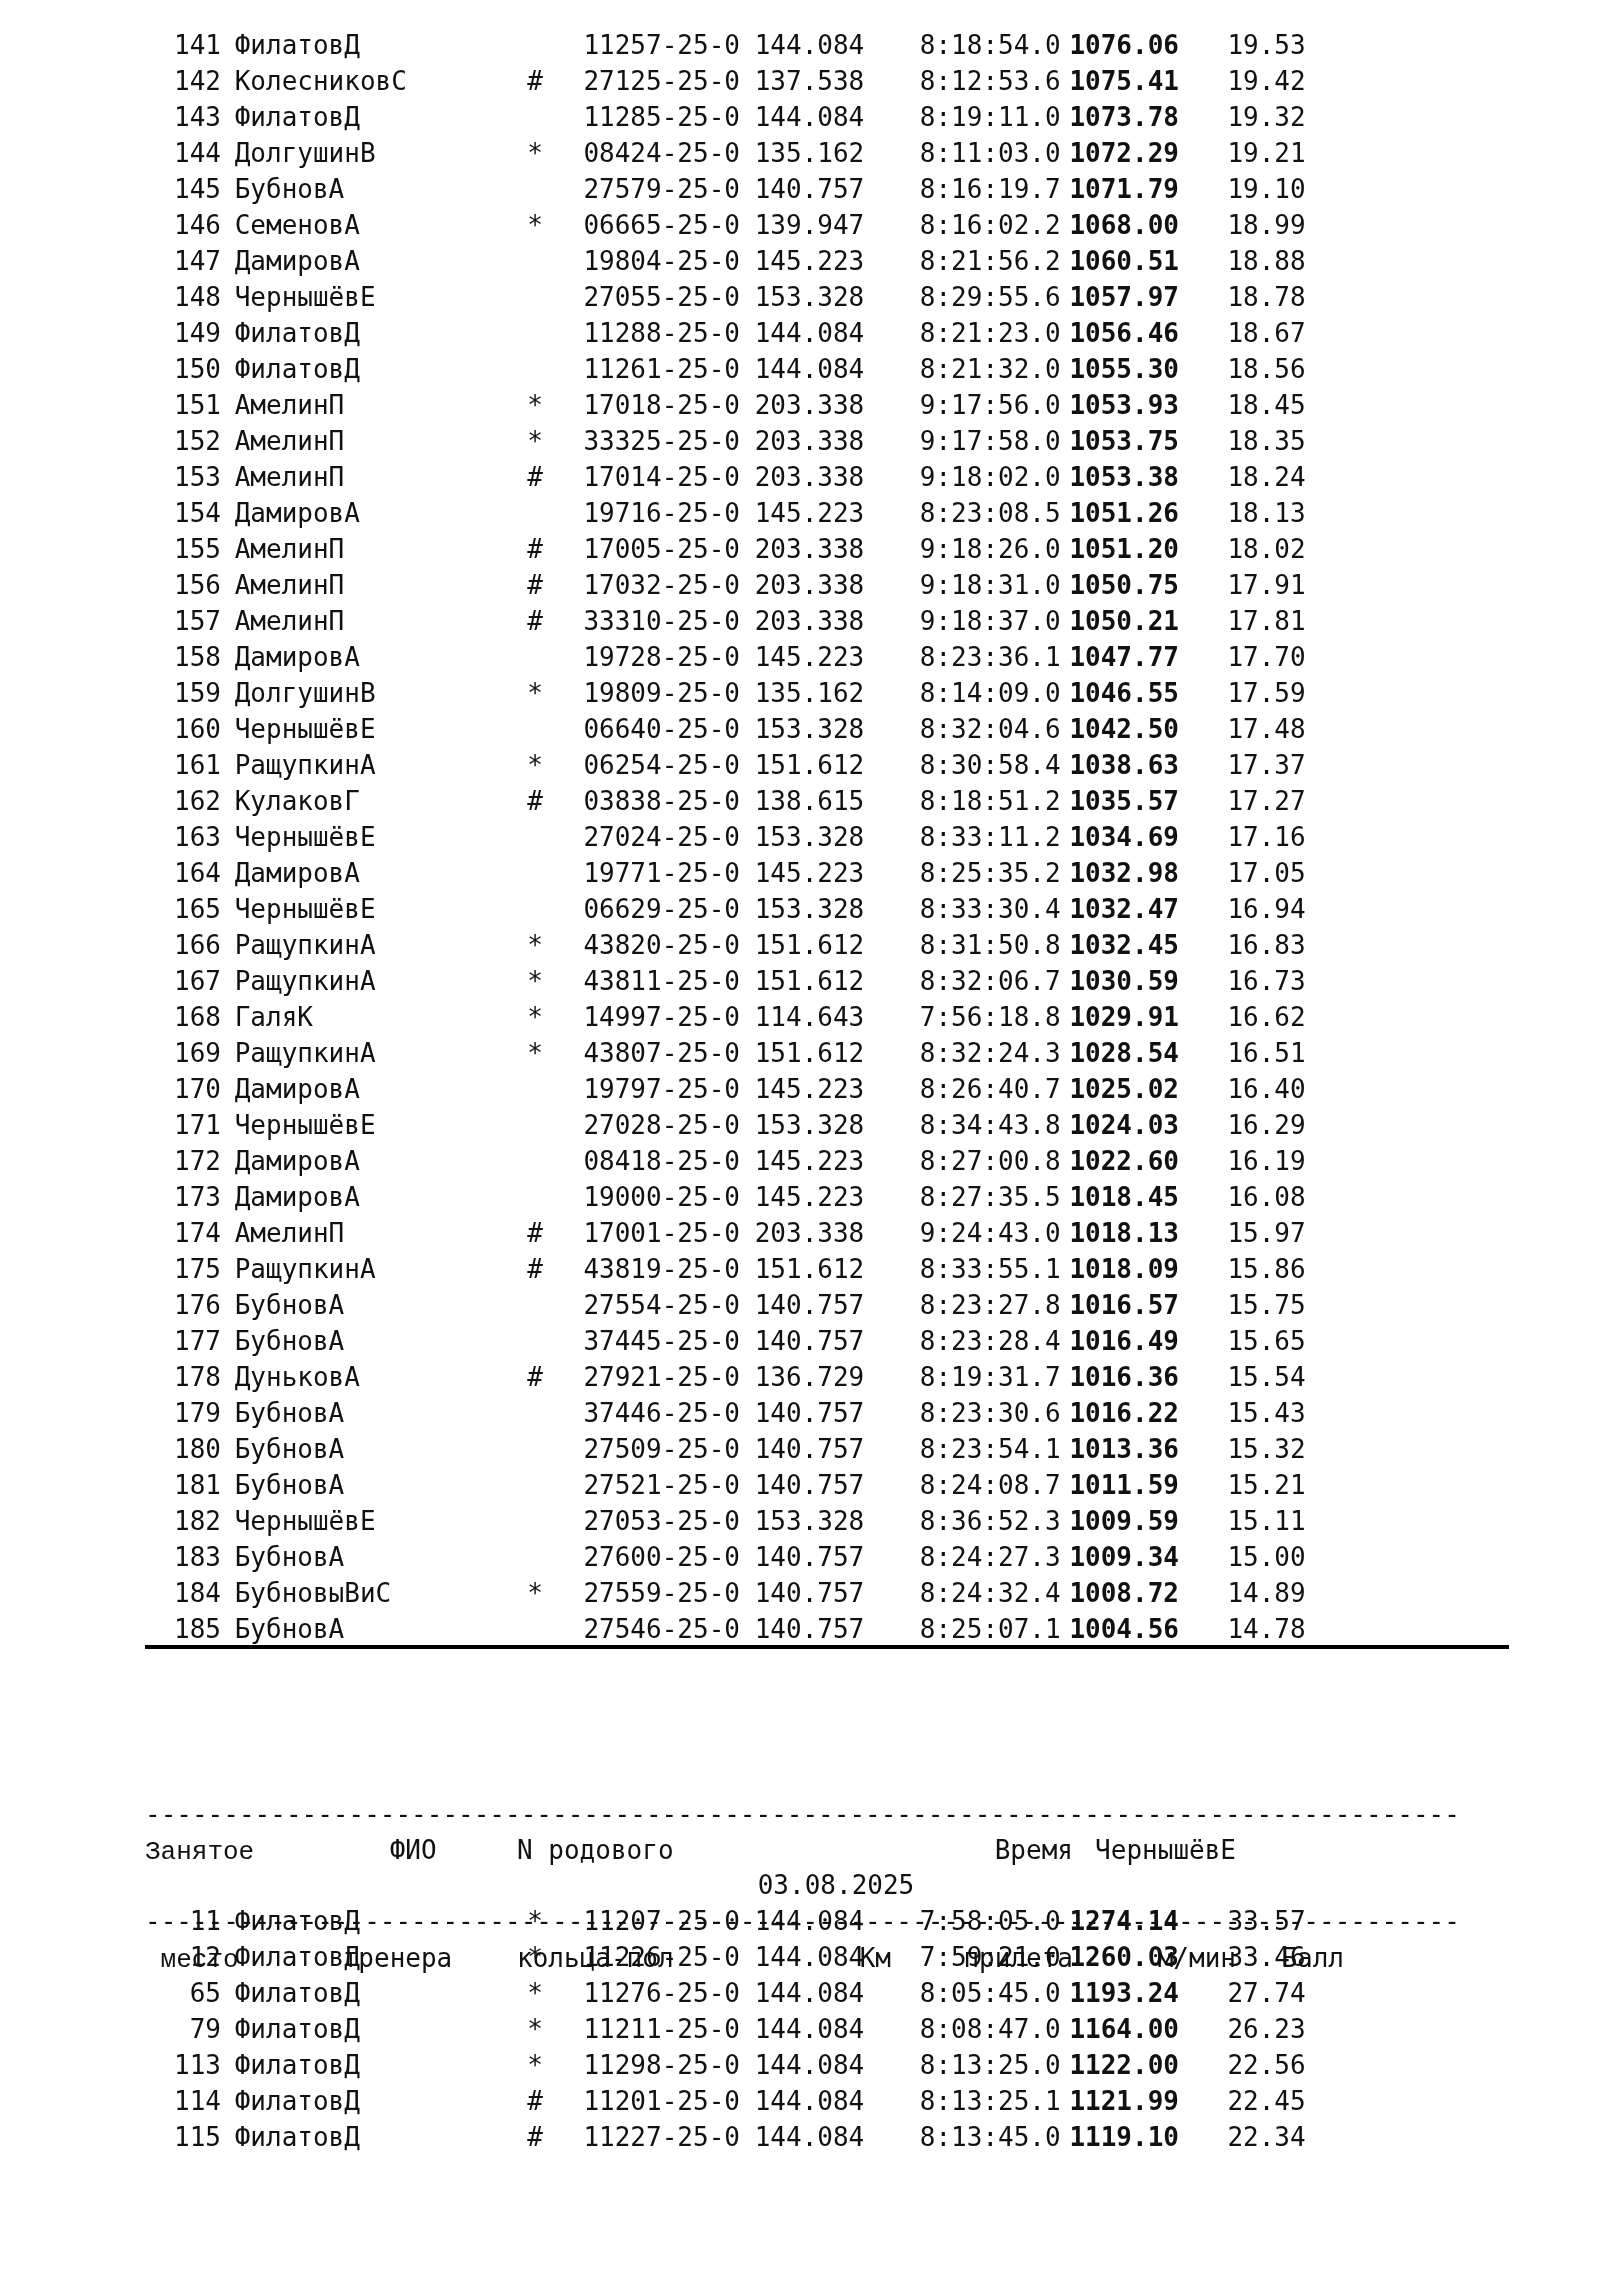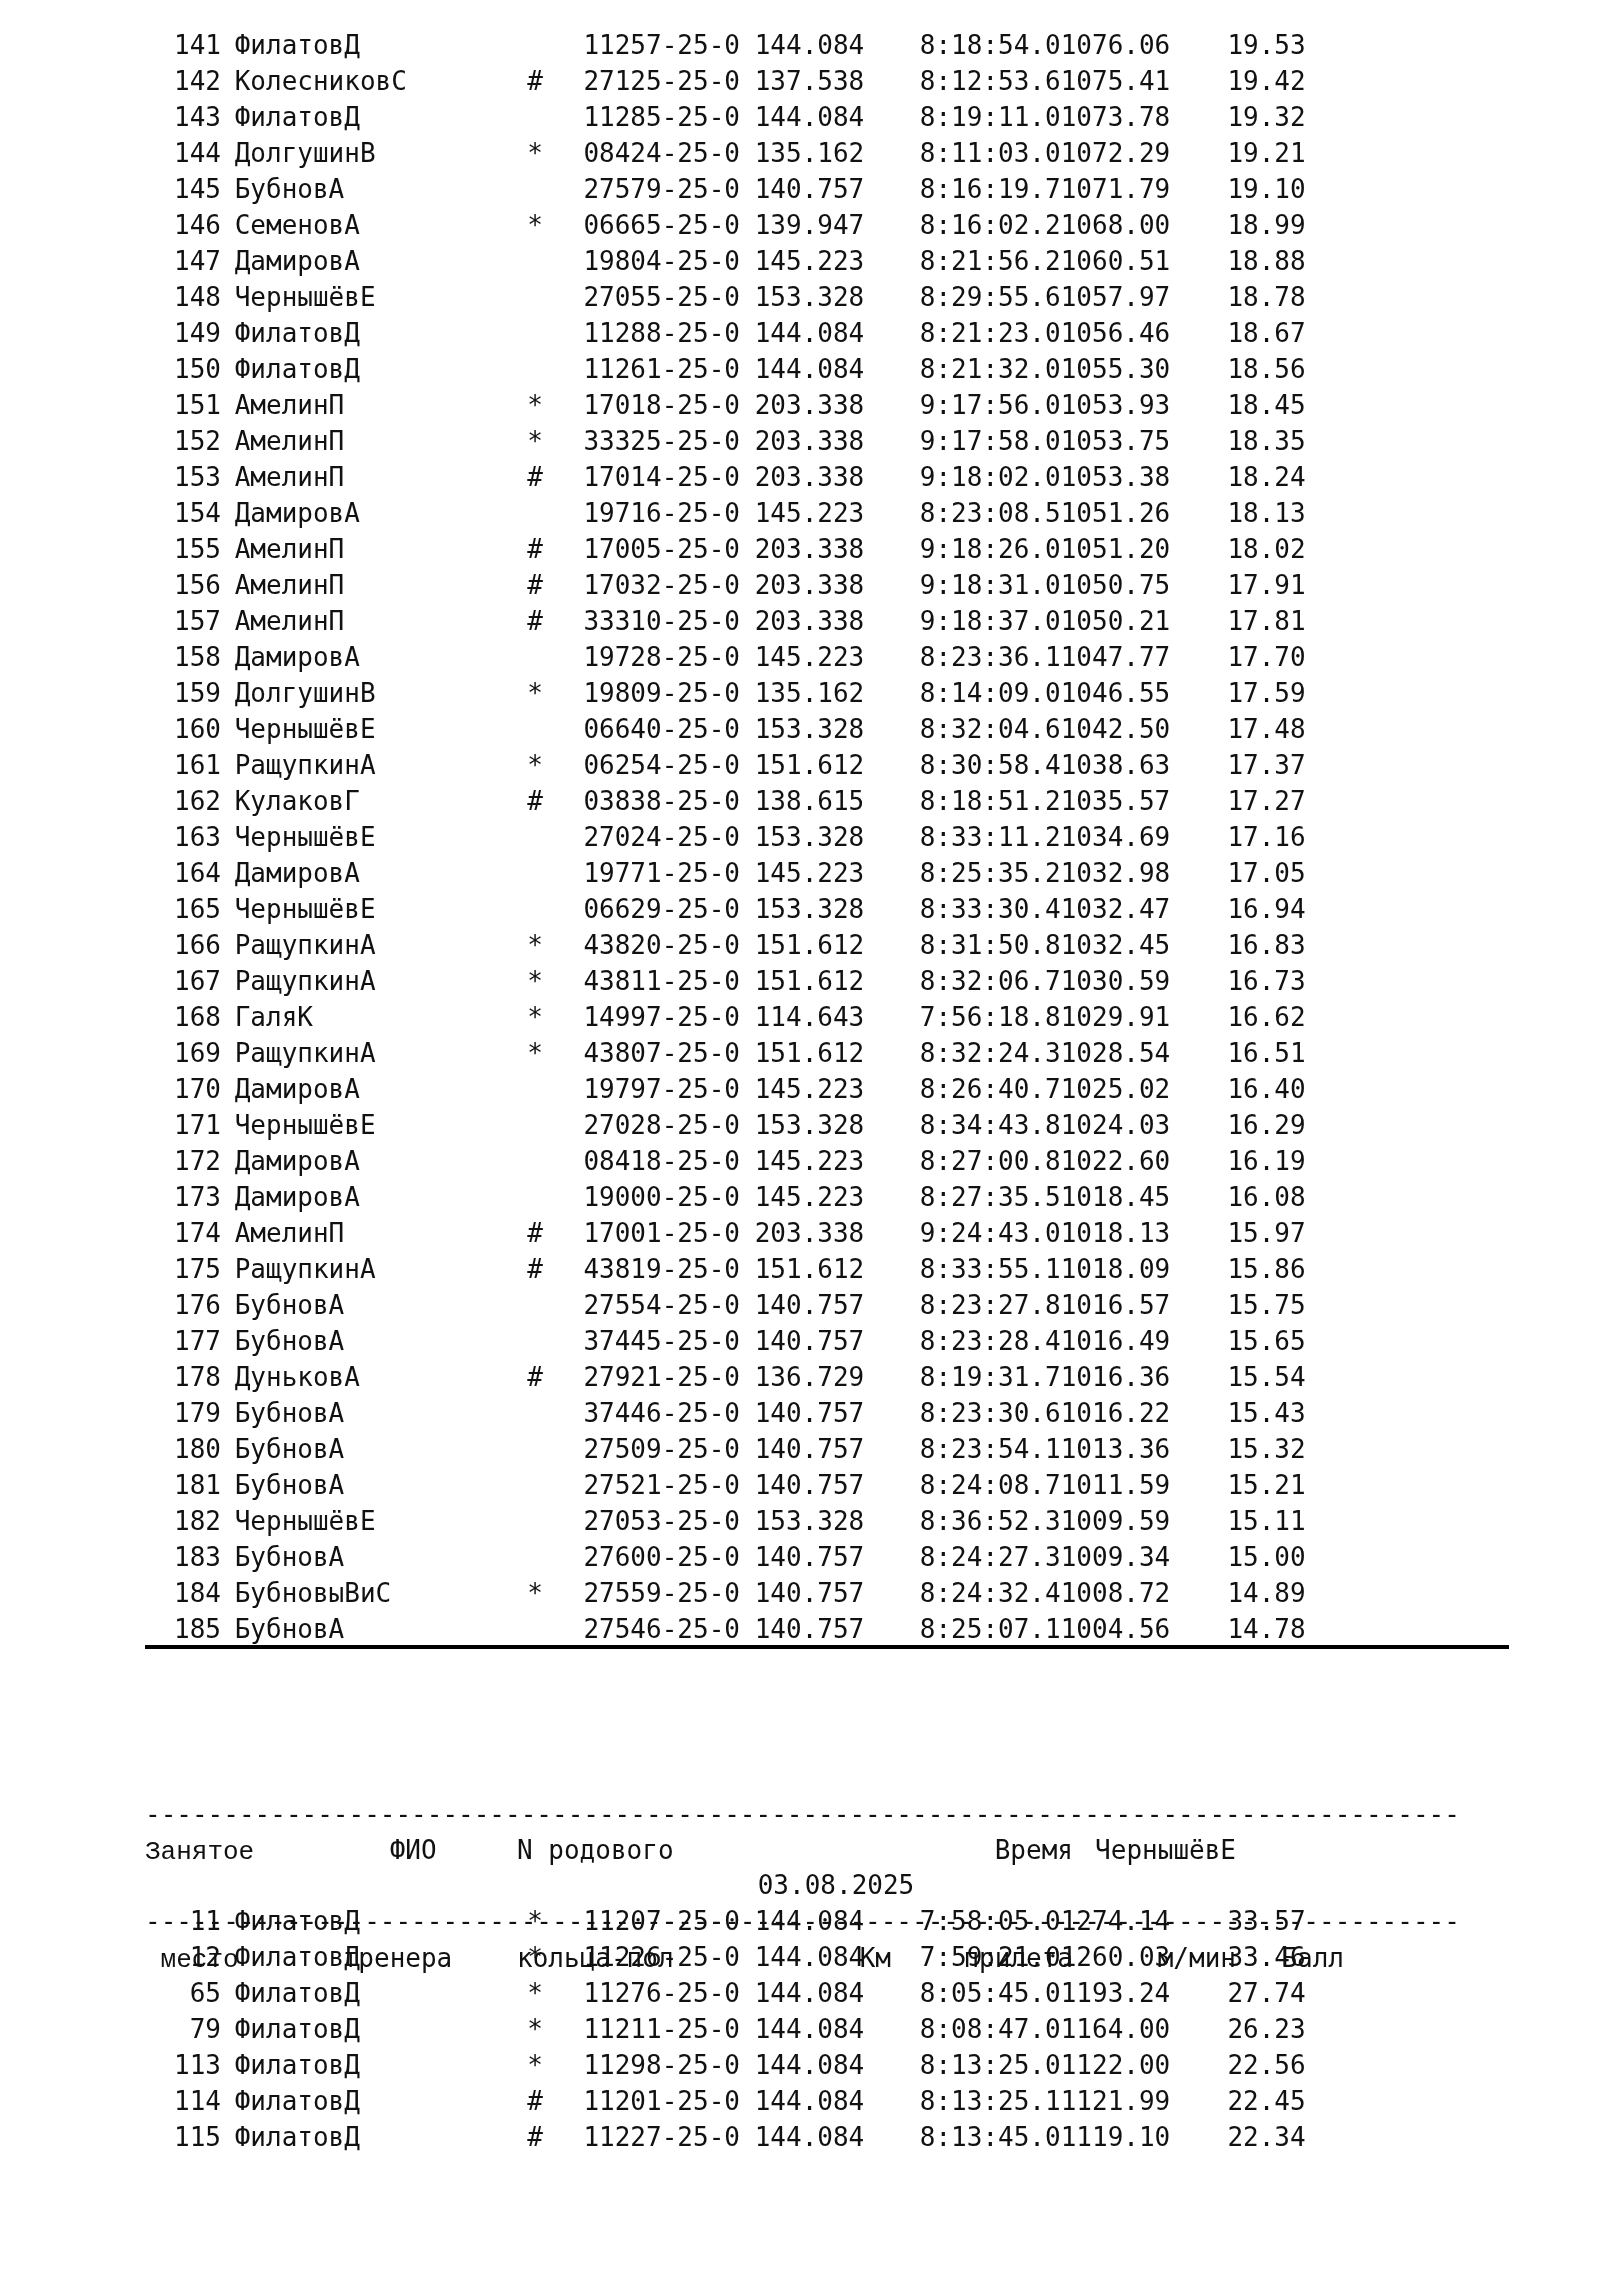--- a/index.html
+++ b/index.html
@@ -36,21 +36,21 @@
     display: block;
     white-space: pre;
     height: 36px;
   }
   .c-place  { display: inline-block; width: 76px;  text-align: right; }
   .c-name   { display: inline-block; width: 267px; text-align: left; padding-left: 13.7px; }
   .c-mark   { display: inline-block; width: 67px;  text-align: center; }
   .c-ring   { display: inline-block; width: 186px; text-align: center; }
   .c-km     { display: inline-block; width: 137px; text-align: left; }
   .c-time   { display: inline-block; width: 169px; text-align: right; }
-  .c-speed  { display: inline-block; width: 127px; text-align: left; }
+  .c-speed  { display: inline-block; width: 127px; text-align: center; font-weight: bold; }
   .c-score  { display: inline-block; width: 118px; text-align: right; }
 
   .hr-solid {
     position: absolute;
     left: 145px;
     width: 1364px;
     height: 3.9px;
     background: #000000;
   }
   .dashline {

